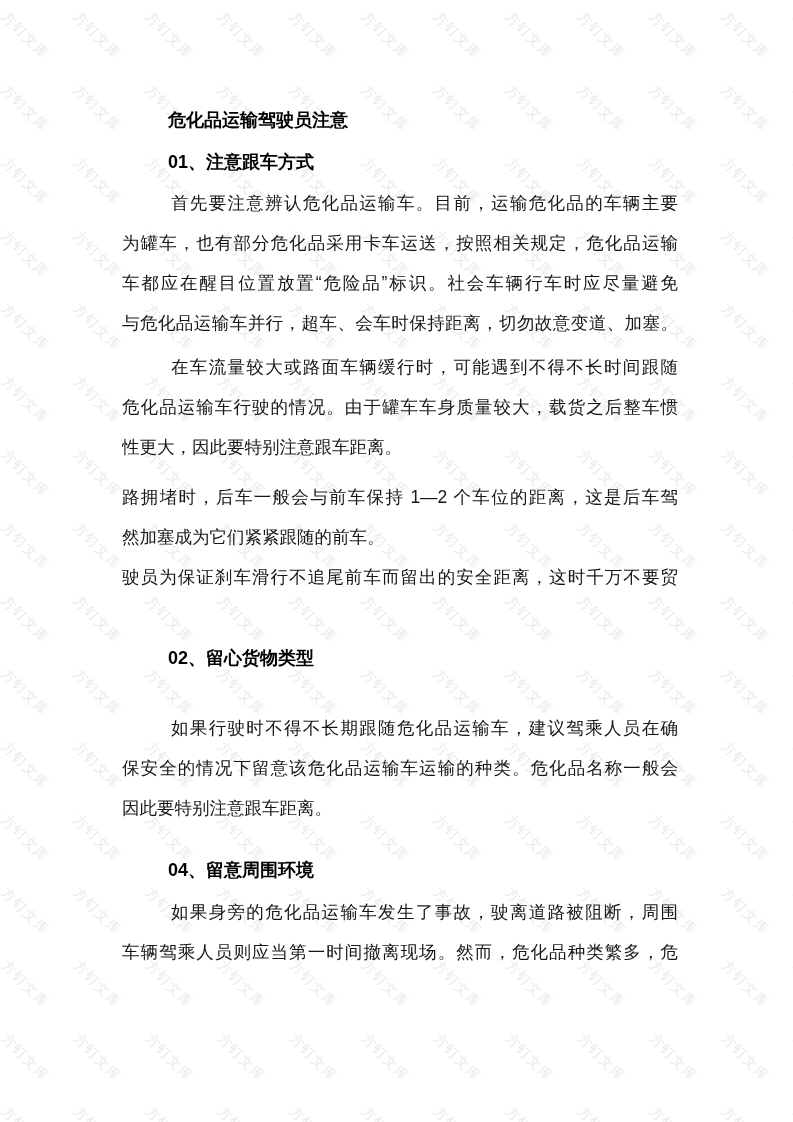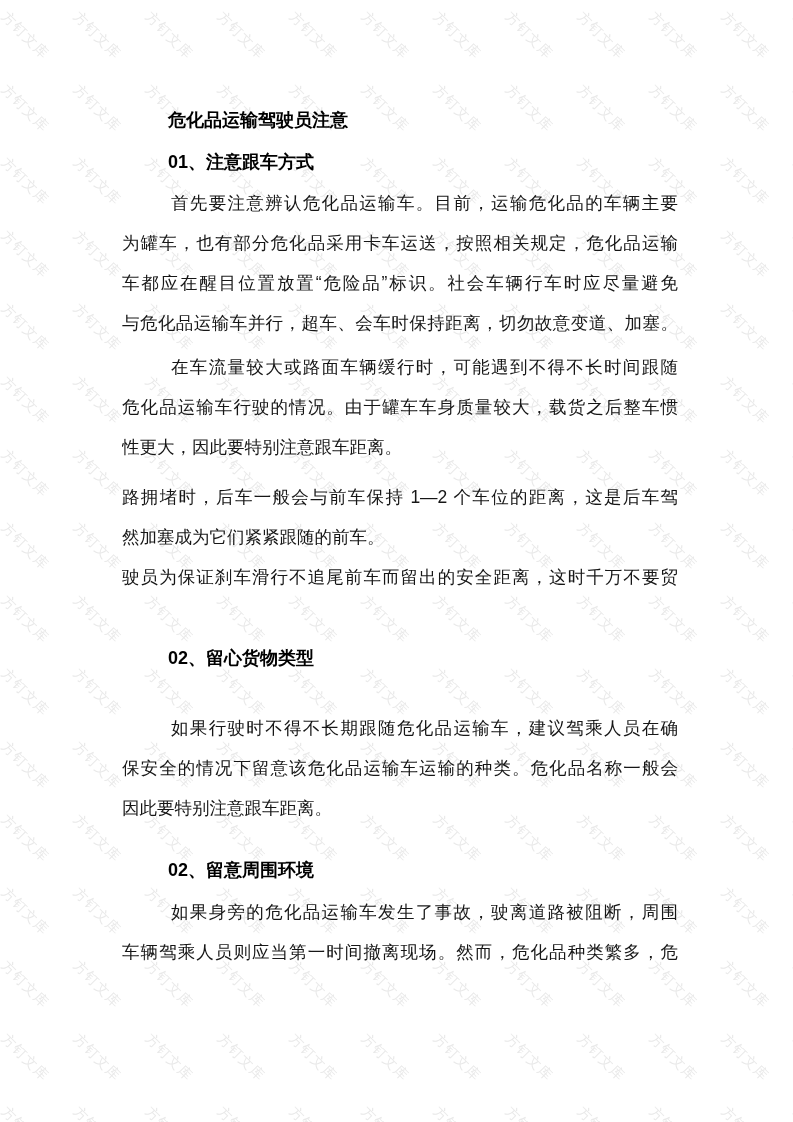--- a/index.html
+++ b/index.html
@@ -266,20 +266,20 @@
     </div>
 
   <h2 class="doc-heading" style="top:638px">02、留心货物类型</h2>
 
   <div class="doc-para" style="top:708px">
       <div class="line indent full">如果行驶时不得不长期跟随危化品运输车，建议驾乘人员在确</div>
       <div class="line full">保安全的情况下留意该危化品运输车运输的种类。危化品名称一般会</div>
       <div class="line">因此要特别注意跟车距离。</div>
     </div>
 
-  <h2 class="doc-heading" style="top:850px">02、留意周围环境</h2>
+  <h2 class="doc-heading" style="top:850px">04、留意周围环境</h2>
 
   <div class="doc-para" style="top:892px">
       <div class="line indent full">如果身旁的危化品运输车发生了事故，驶离道路被阻断，周围</div>
       <div class="line full">车辆驾乘人员则应当第一时间撤离现场。然而，危化品种类繁多，危</div>
     </div>
 
 </div>
 
 </body></html>

